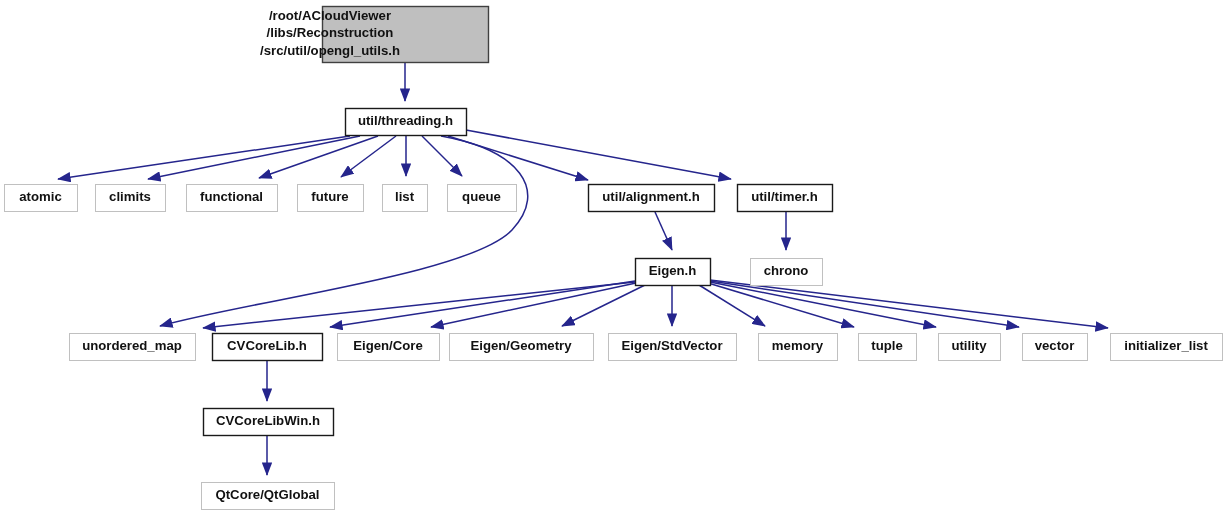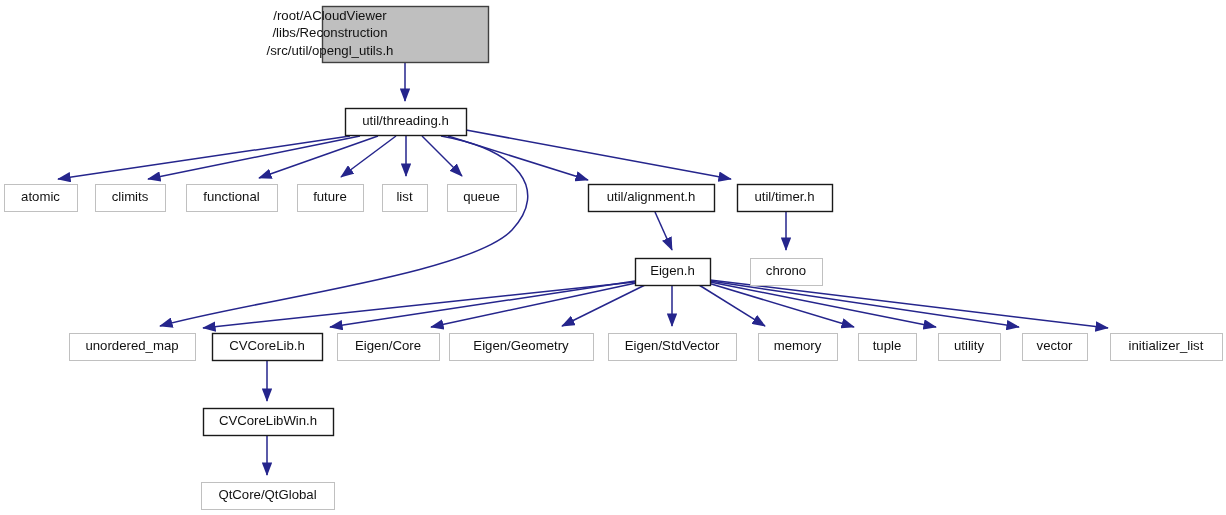--- a/index.html
+++ b/index.html
@@ -6,20 +6,21 @@
     margin: 0;
     padding: 0;
     background: #ffffff;
   }
   #graph-root {
     position: relative;
     width: 1226px;
     height: 515px;
     background: #ffffff;
     font-family: "Liberation Sans", sans-serif;
+    font-weight: bold;
   }
   svg.graph-canvas {
     display: block;
     width: 1226px;
     height: 515px;
   }
   .node-box {
     fill: #ffffff;
     stroke: #c0c0c0;
     stroke-width: 1;

